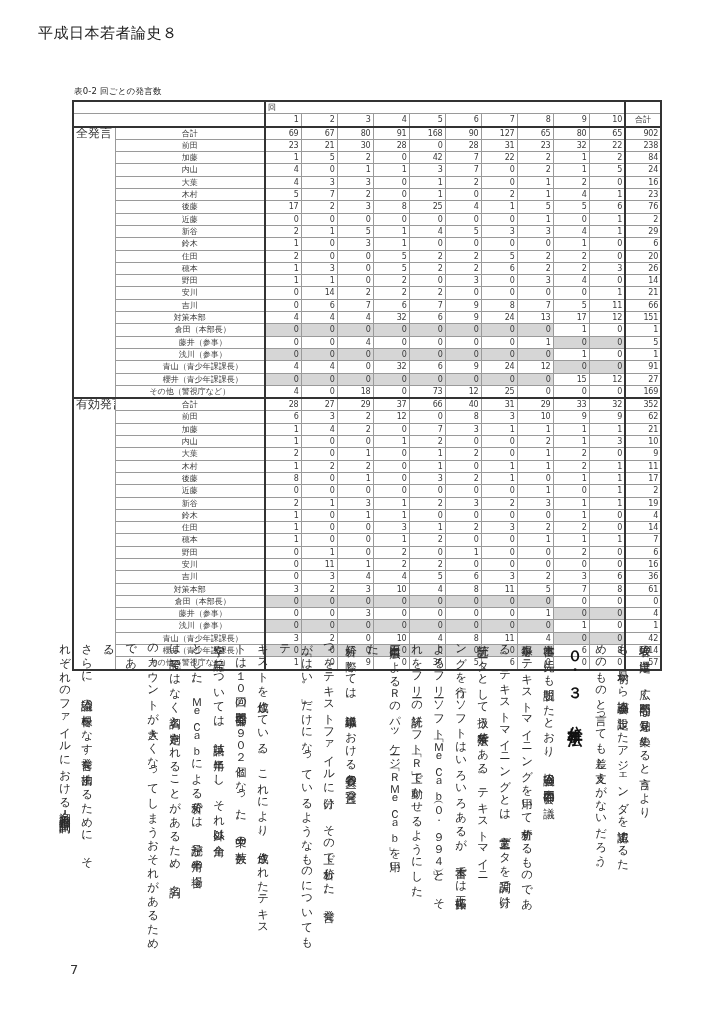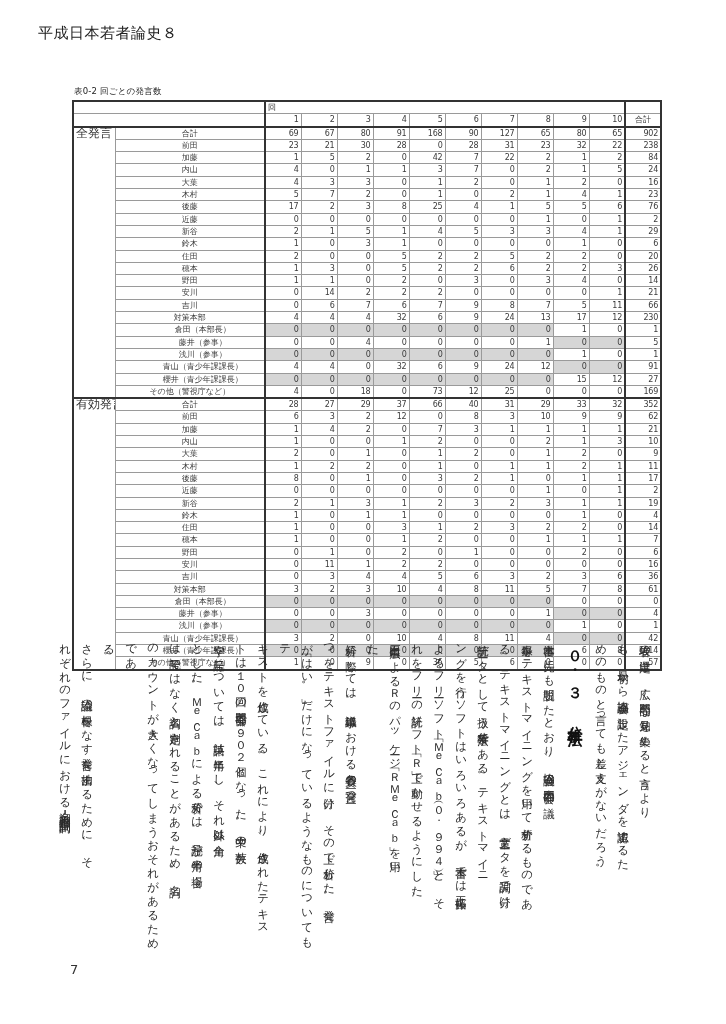--- a/index.html
+++ b/index.html
@@ -410,21 +410,21 @@
           <td class="num bl-strong">4</td>
           <td class="num">4</td>
           <td class="num">4</td>
           <td class="num">32</td>
           <td class="num">6</td>
           <td class="num">9</td>
           <td class="num">24</td>
           <td class="num">13</td>
           <td class="num">17</td>
           <td class="num">12</td>
-          <td class="num bl-strong br-strong">230</td>
+          <td class="num bl-strong br-strong">151</td>
         </tr>
         <tr>
           <td class="lbl indent-1">倉田（本部長）</td>
           <td class="num bl-strong shade">0</td>
           <td class="num shade">0</td>
           <td class="num shade">0</td>
           <td class="num shade">0</td>
           <td class="num shade">0</td>
           <td class="num shade">0</td>
           <td class="num shade">0</td>

